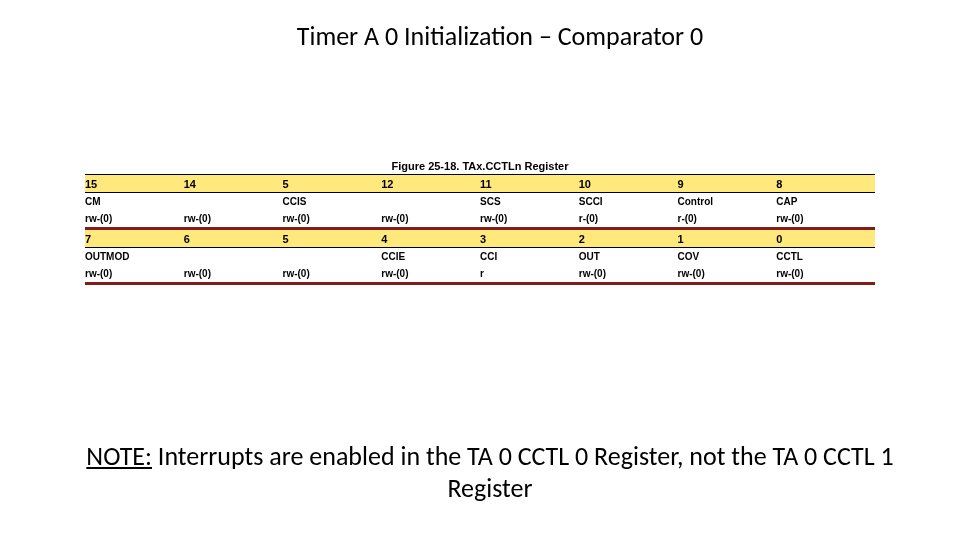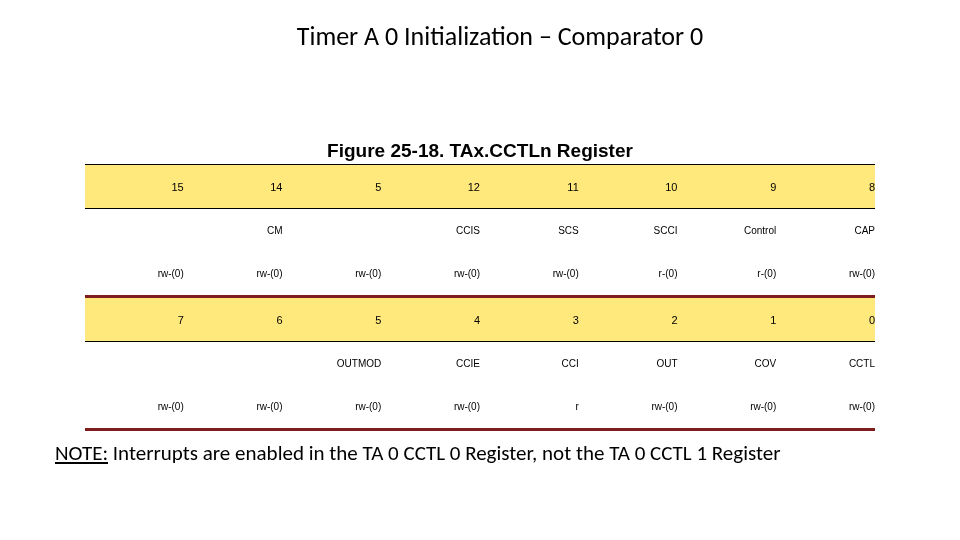--- a/index.html
+++ b/index.html
@@ -24,37 +24,39 @@
     margin-left: 40px;
   }
   .fig-wrap {
     position: absolute;
     left: 85px;
     top: 140px;
     width: 790px;
   }
   .fig-caption {
     text-align: center;
-    font-size: 19px;
+    font-size: 11px;
     font-weight: bold;
     font-family: Arial, sans-serif;
     margin-bottom: 2px;
+    margin-top: 20px;
   }
   table.reg {
     width: 100%;
     border-collapse: collapse;
     font-family: Arial, sans-serif;
     font-size: 11px;
   }
   table.reg td {
     border: none;
-    text-align: right;
-    padding: 14px 0;
+    text-align: left;
+    padding: 1px 0;
     height: 15px;
     vertical-align: middle;
+    font-weight: bold;
   }
   tr.bits td {
     background: #ffe87c;
     border-top: 1px solid #000;
     border-bottom: 1px solid #000;
     font-size: 11px;
   }
   tr.names td {
     font-size: 10px;
   }
@@ -72,21 +74,22 @@
     top: 335px;
     width: 680px;
     font-size: 21px;
     line-height: 1.25;
   }
   .note {
     position: absolute;
     left: 55px;
     top: 440px;
     width: 870px;
-    font-size: 21px;
+    font-size: 26px;
+    text-align: center;
   }
   .u { text-decoration: underline; }
   .it { font-style: italic; }
 </style>
 </head>
 <body>
 
 <div class="page">
 
   <div class="title">Timer A 0 Initialization – Comparator 0</div>

